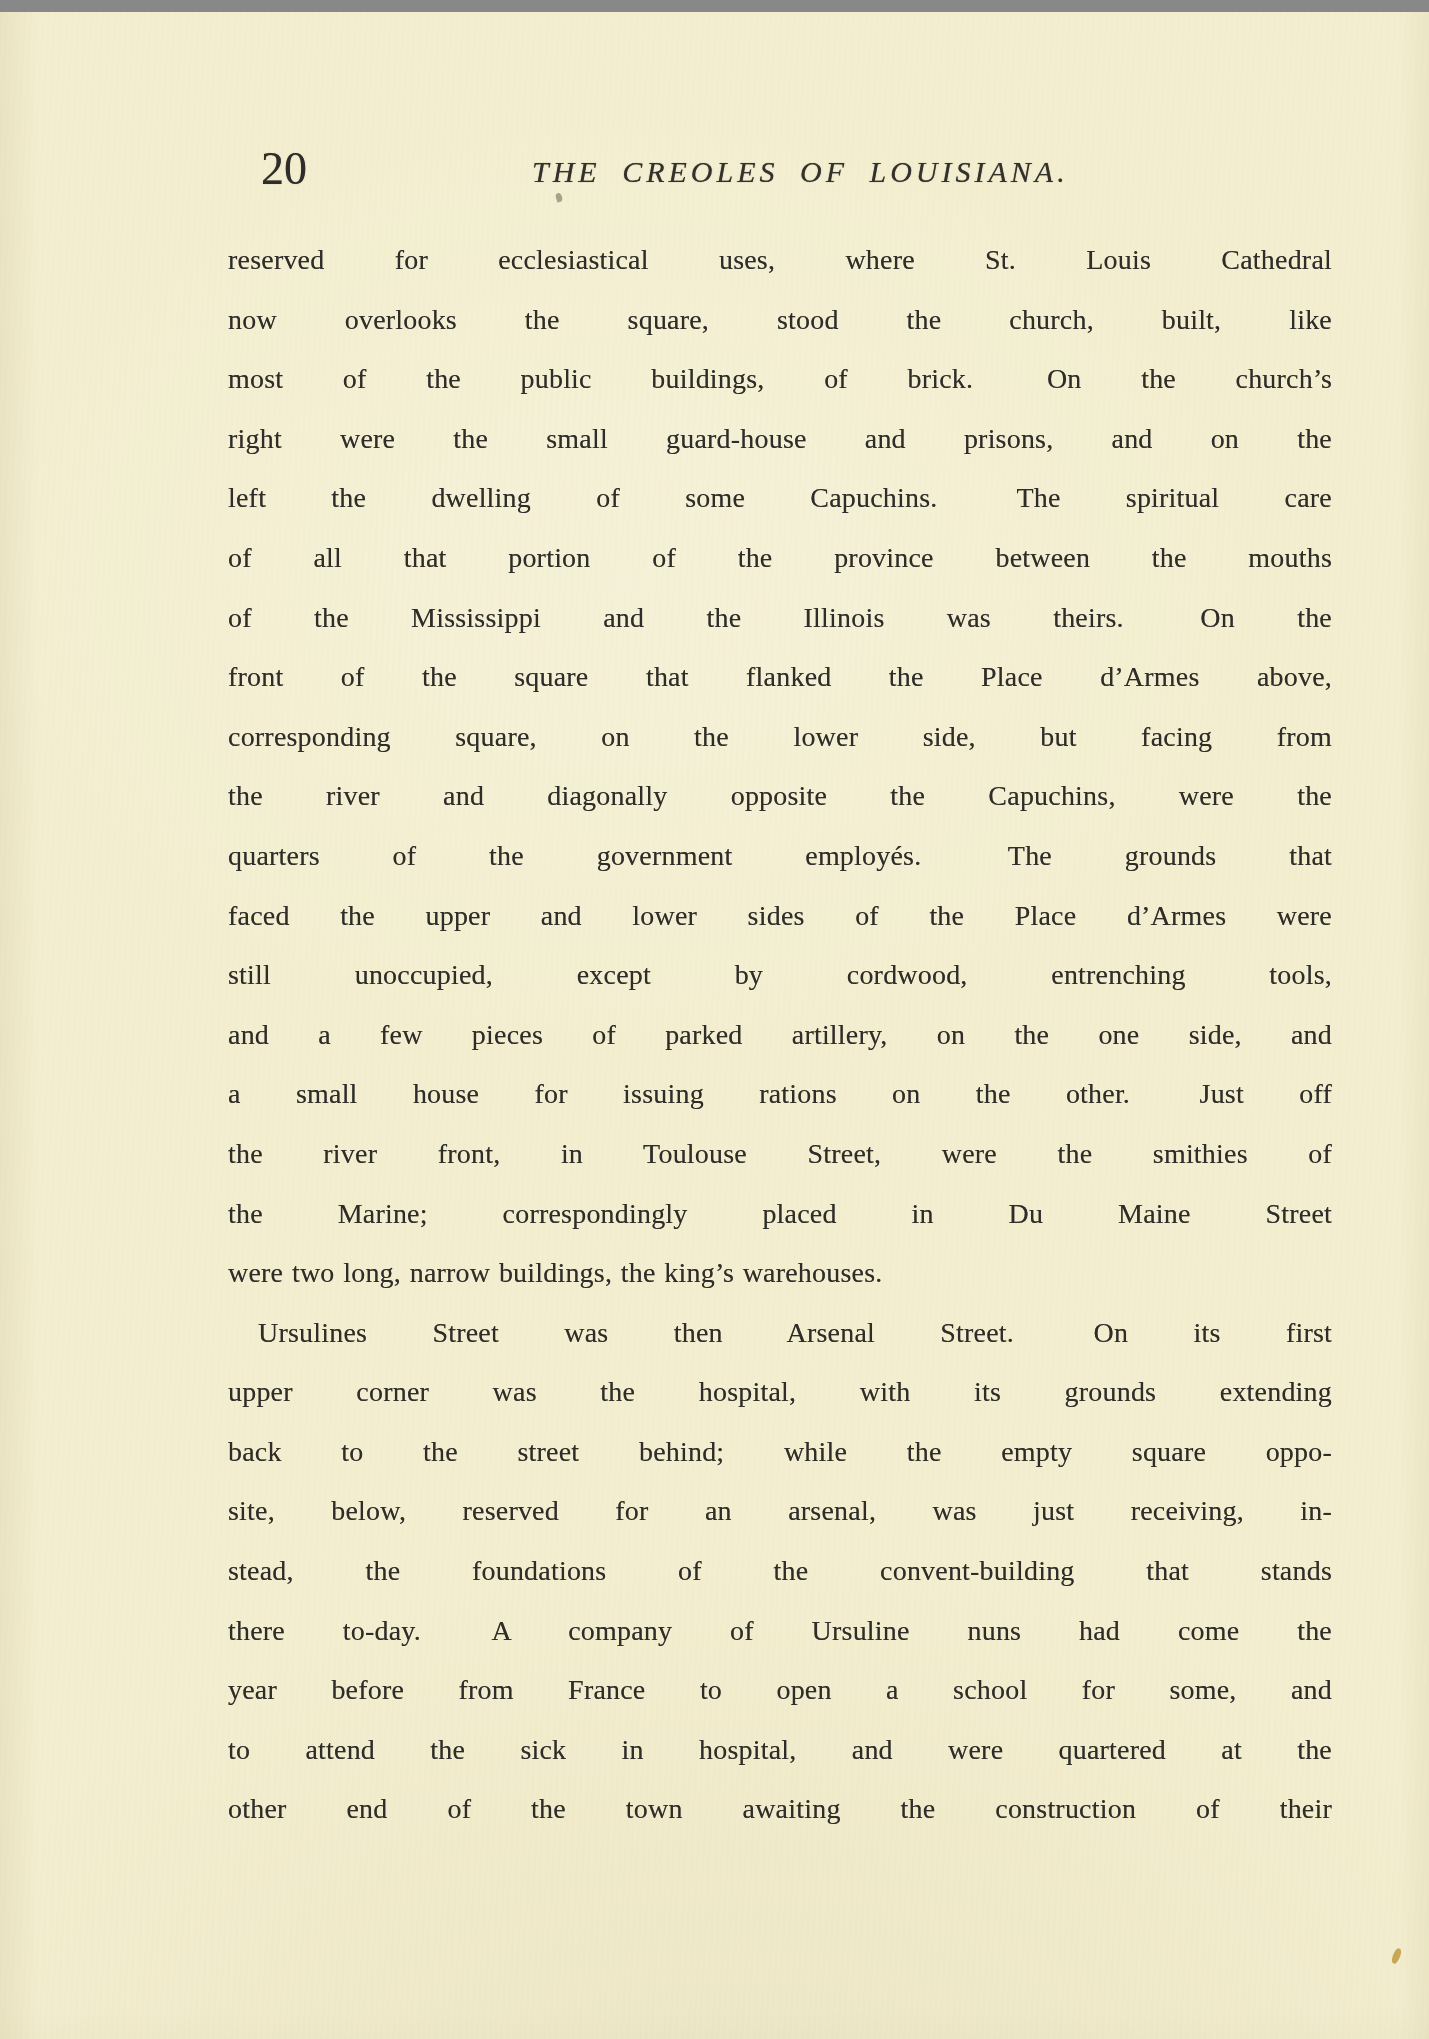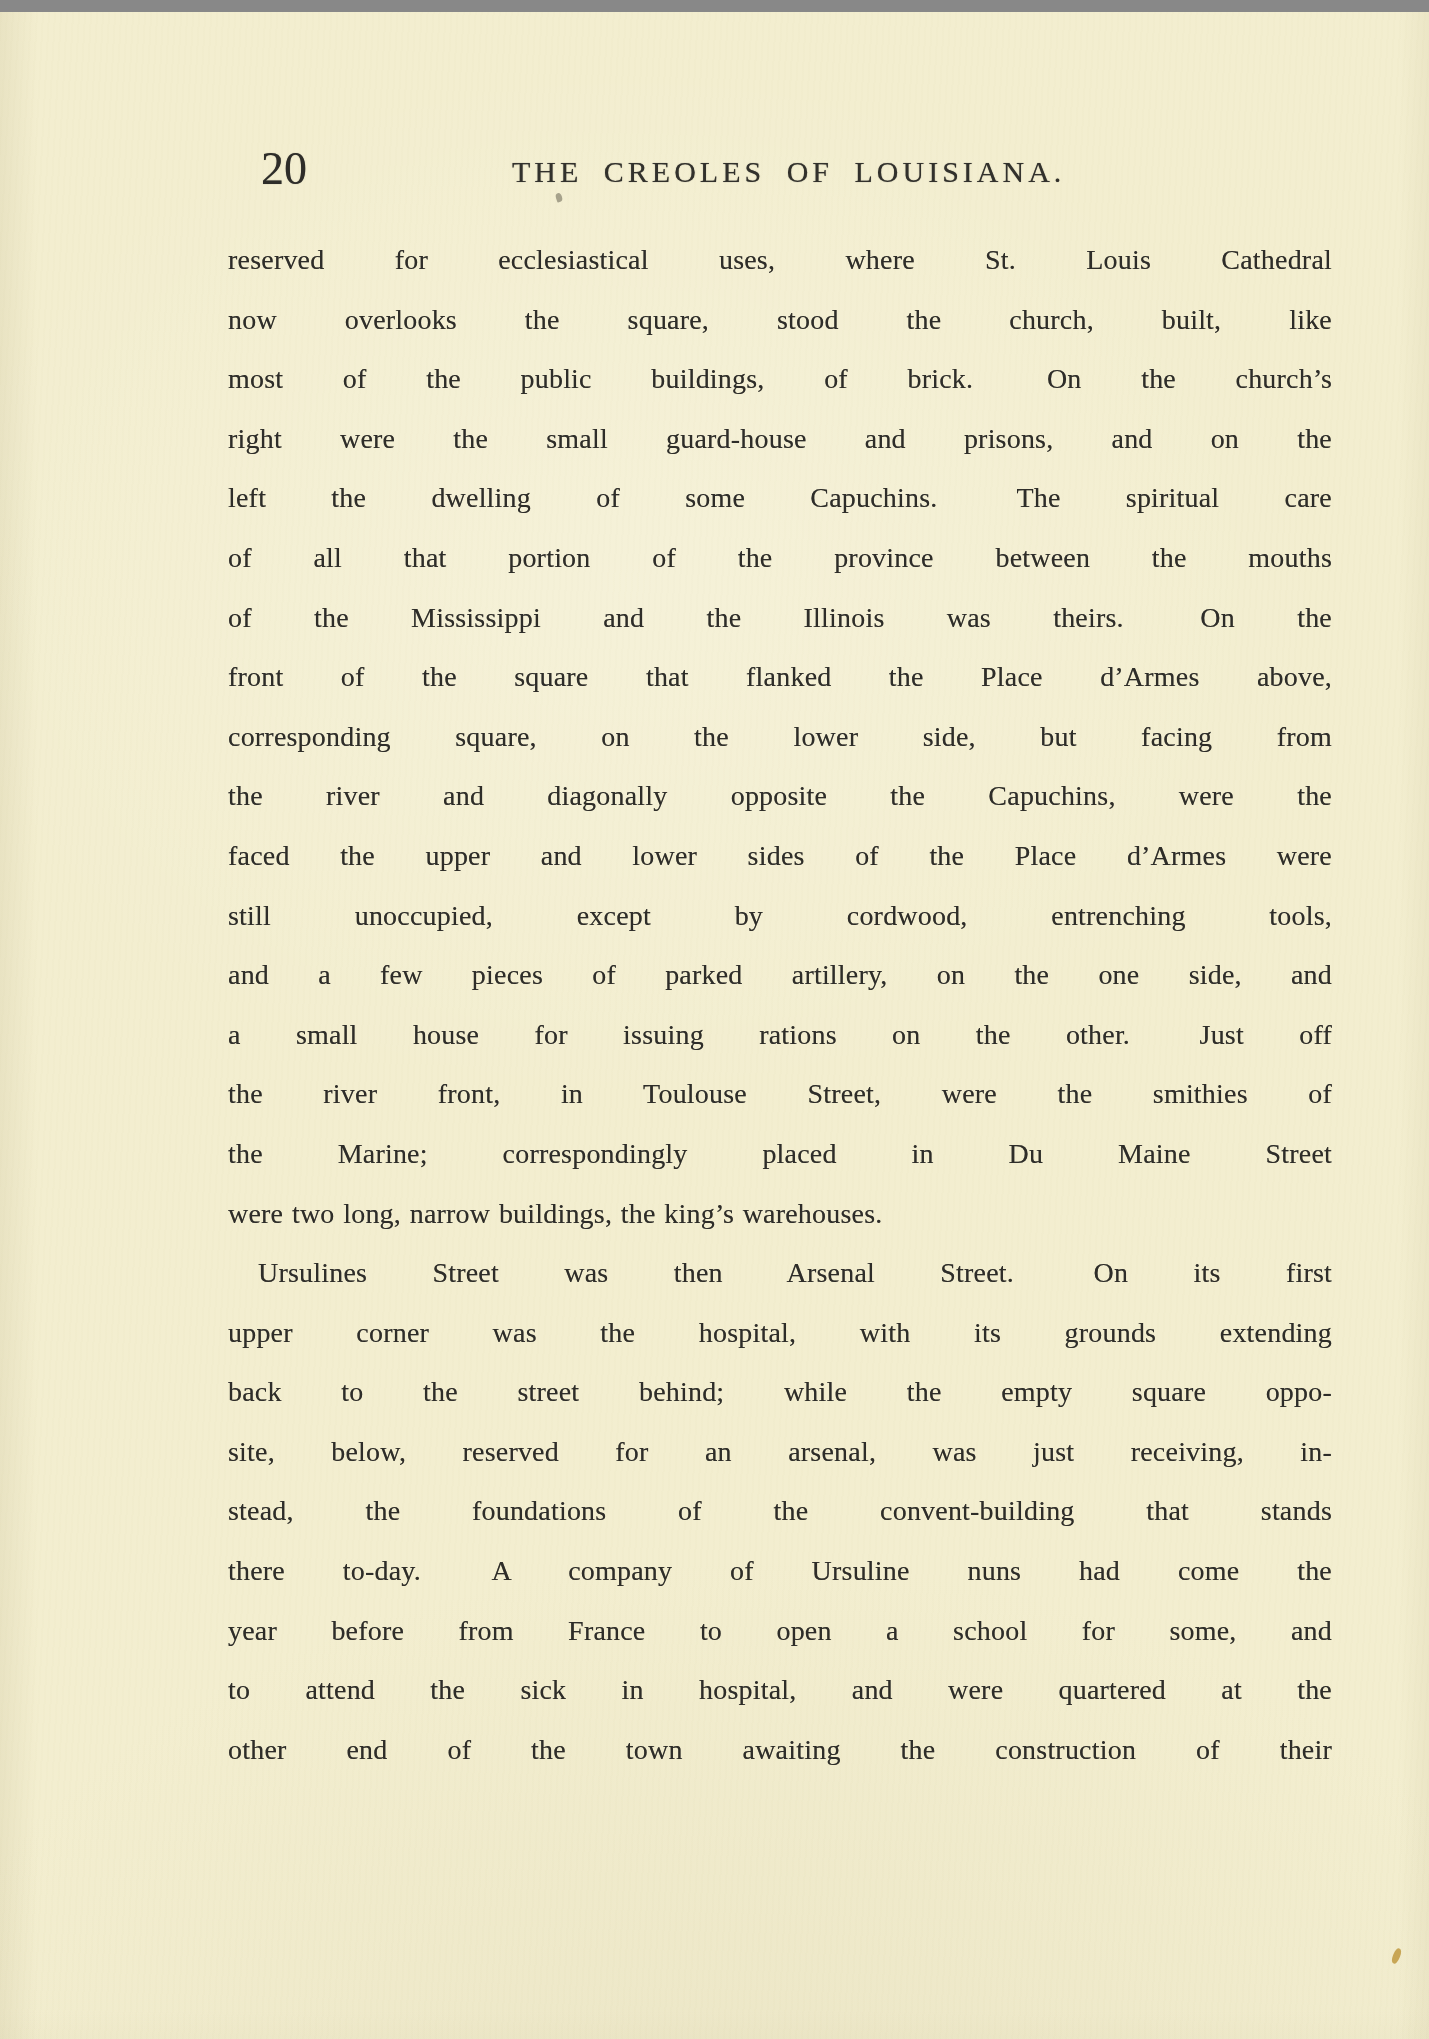--- a/index.html
+++ b/index.html
@@ -20,26 +20,27 @@
   }
   .page-number{
     position:absolute;
     top:134px;left:261px;
     font-size:46px;line-height:1;
     color:#2e2d29;
     text-shadow:0 0 0.8px rgba(46,45,41,0.55);
   }
   .running-head{
     position:absolute;
-    top:145px;left:512px;
+    top:145px;left:532px;
     font-size:30px;line-height:1;
     letter-spacing:4px;word-spacing:10px;
     color:#32312c;
     text-shadow:0 0 0.9px rgba(50,49,44,0.65);
     white-space:nowrap;
+    font-style:italic;
   }
   .body-text{
     position:absolute;
     top:218px;left:228px;
     width:1104px;
     color:#2e2d29;
     text-shadow:0 0 0.6px rgba(46,45,41,0.5);
   }
   .line{
     height:59.6px;line-height:59.6px;
@@ -81,20 +82,21 @@
     <div class="line">reserved for ecclesiastical uses, where St. Louis Cathedral</div>
     <div class="line">now overlooks the square, stood the church, built, like</div>
     <div class="line">most of the public buildings, of brick.  On the church’s</div>
     <div class="line">right were the small guard-house and prisons, and on the</div>
     <div class="line">left the dwelling of some Capuchins.  The spiritual care</div>
     <div class="line">of all that portion of the province between the mouths</div>
     <div class="line">of the Mississippi and the Illinois was theirs.  On the</div>
     <div class="line">front of the square that flanked the Place d’Armes above,</div>
     <div class="line">corresponding square, on the lower side, but facing from</div>
     <div class="line">the river and diagonally opposite the Capuchins, were the</div>
+    <div class="line">quarters of the government employés.  The grounds that</div>
     <div class="line">faced the upper and lower sides of the Place d’Armes were</div>
     <div class="line">still unoccupied, except by cordwood, entrenching tools,</div>
     <div class="line">and a few pieces of parked artillery, on the one side, and</div>
     <div class="line">a small house for issuing rations on the other.  Just off</div>
     <div class="line">the river front, in Toulouse Street, were the smithies of</div>
     <div class="line">the Marine; correspondingly placed in Du Maine Street</div>
     <div class="line para-end">were two long, narrow buildings, the king’s warehouses.</div>
     <div class="line indent">Ursulines Street was then Arsenal Street.  On its first</div>
     <div class="line">upper corner was the hospital, with its grounds extending</div>
     <div class="line">back to the street behind; while the empty square oppo-</div>

